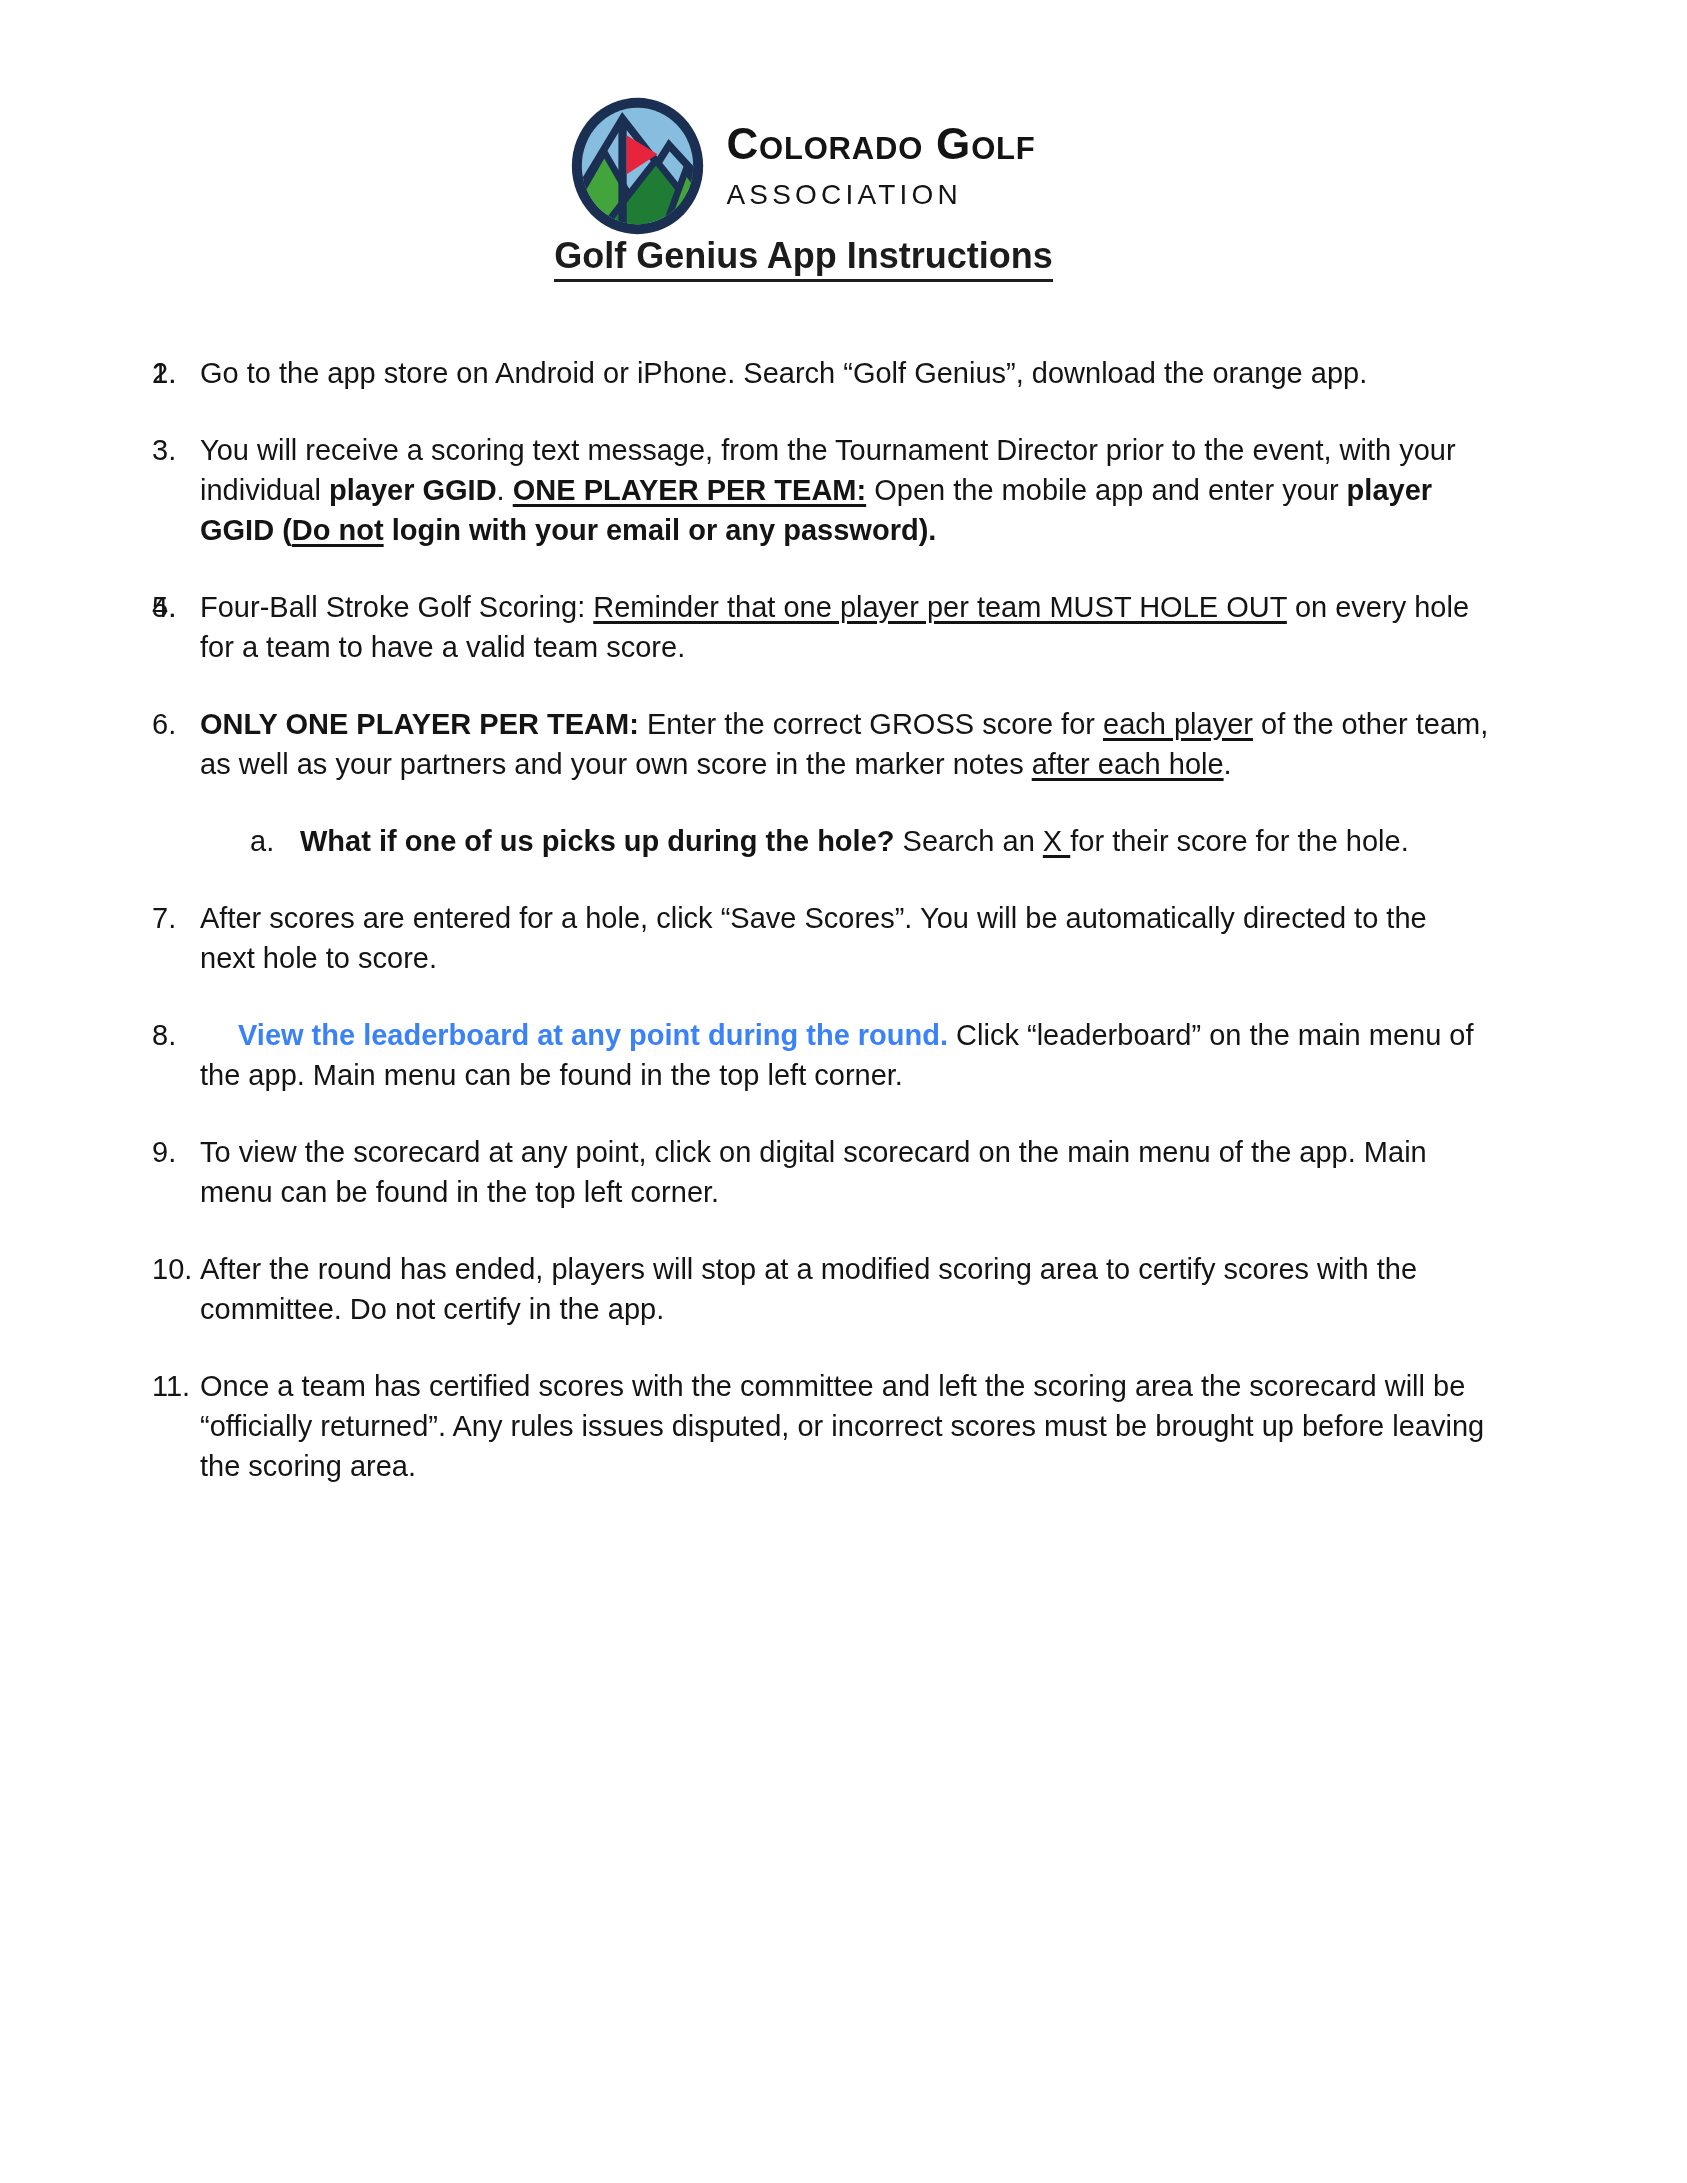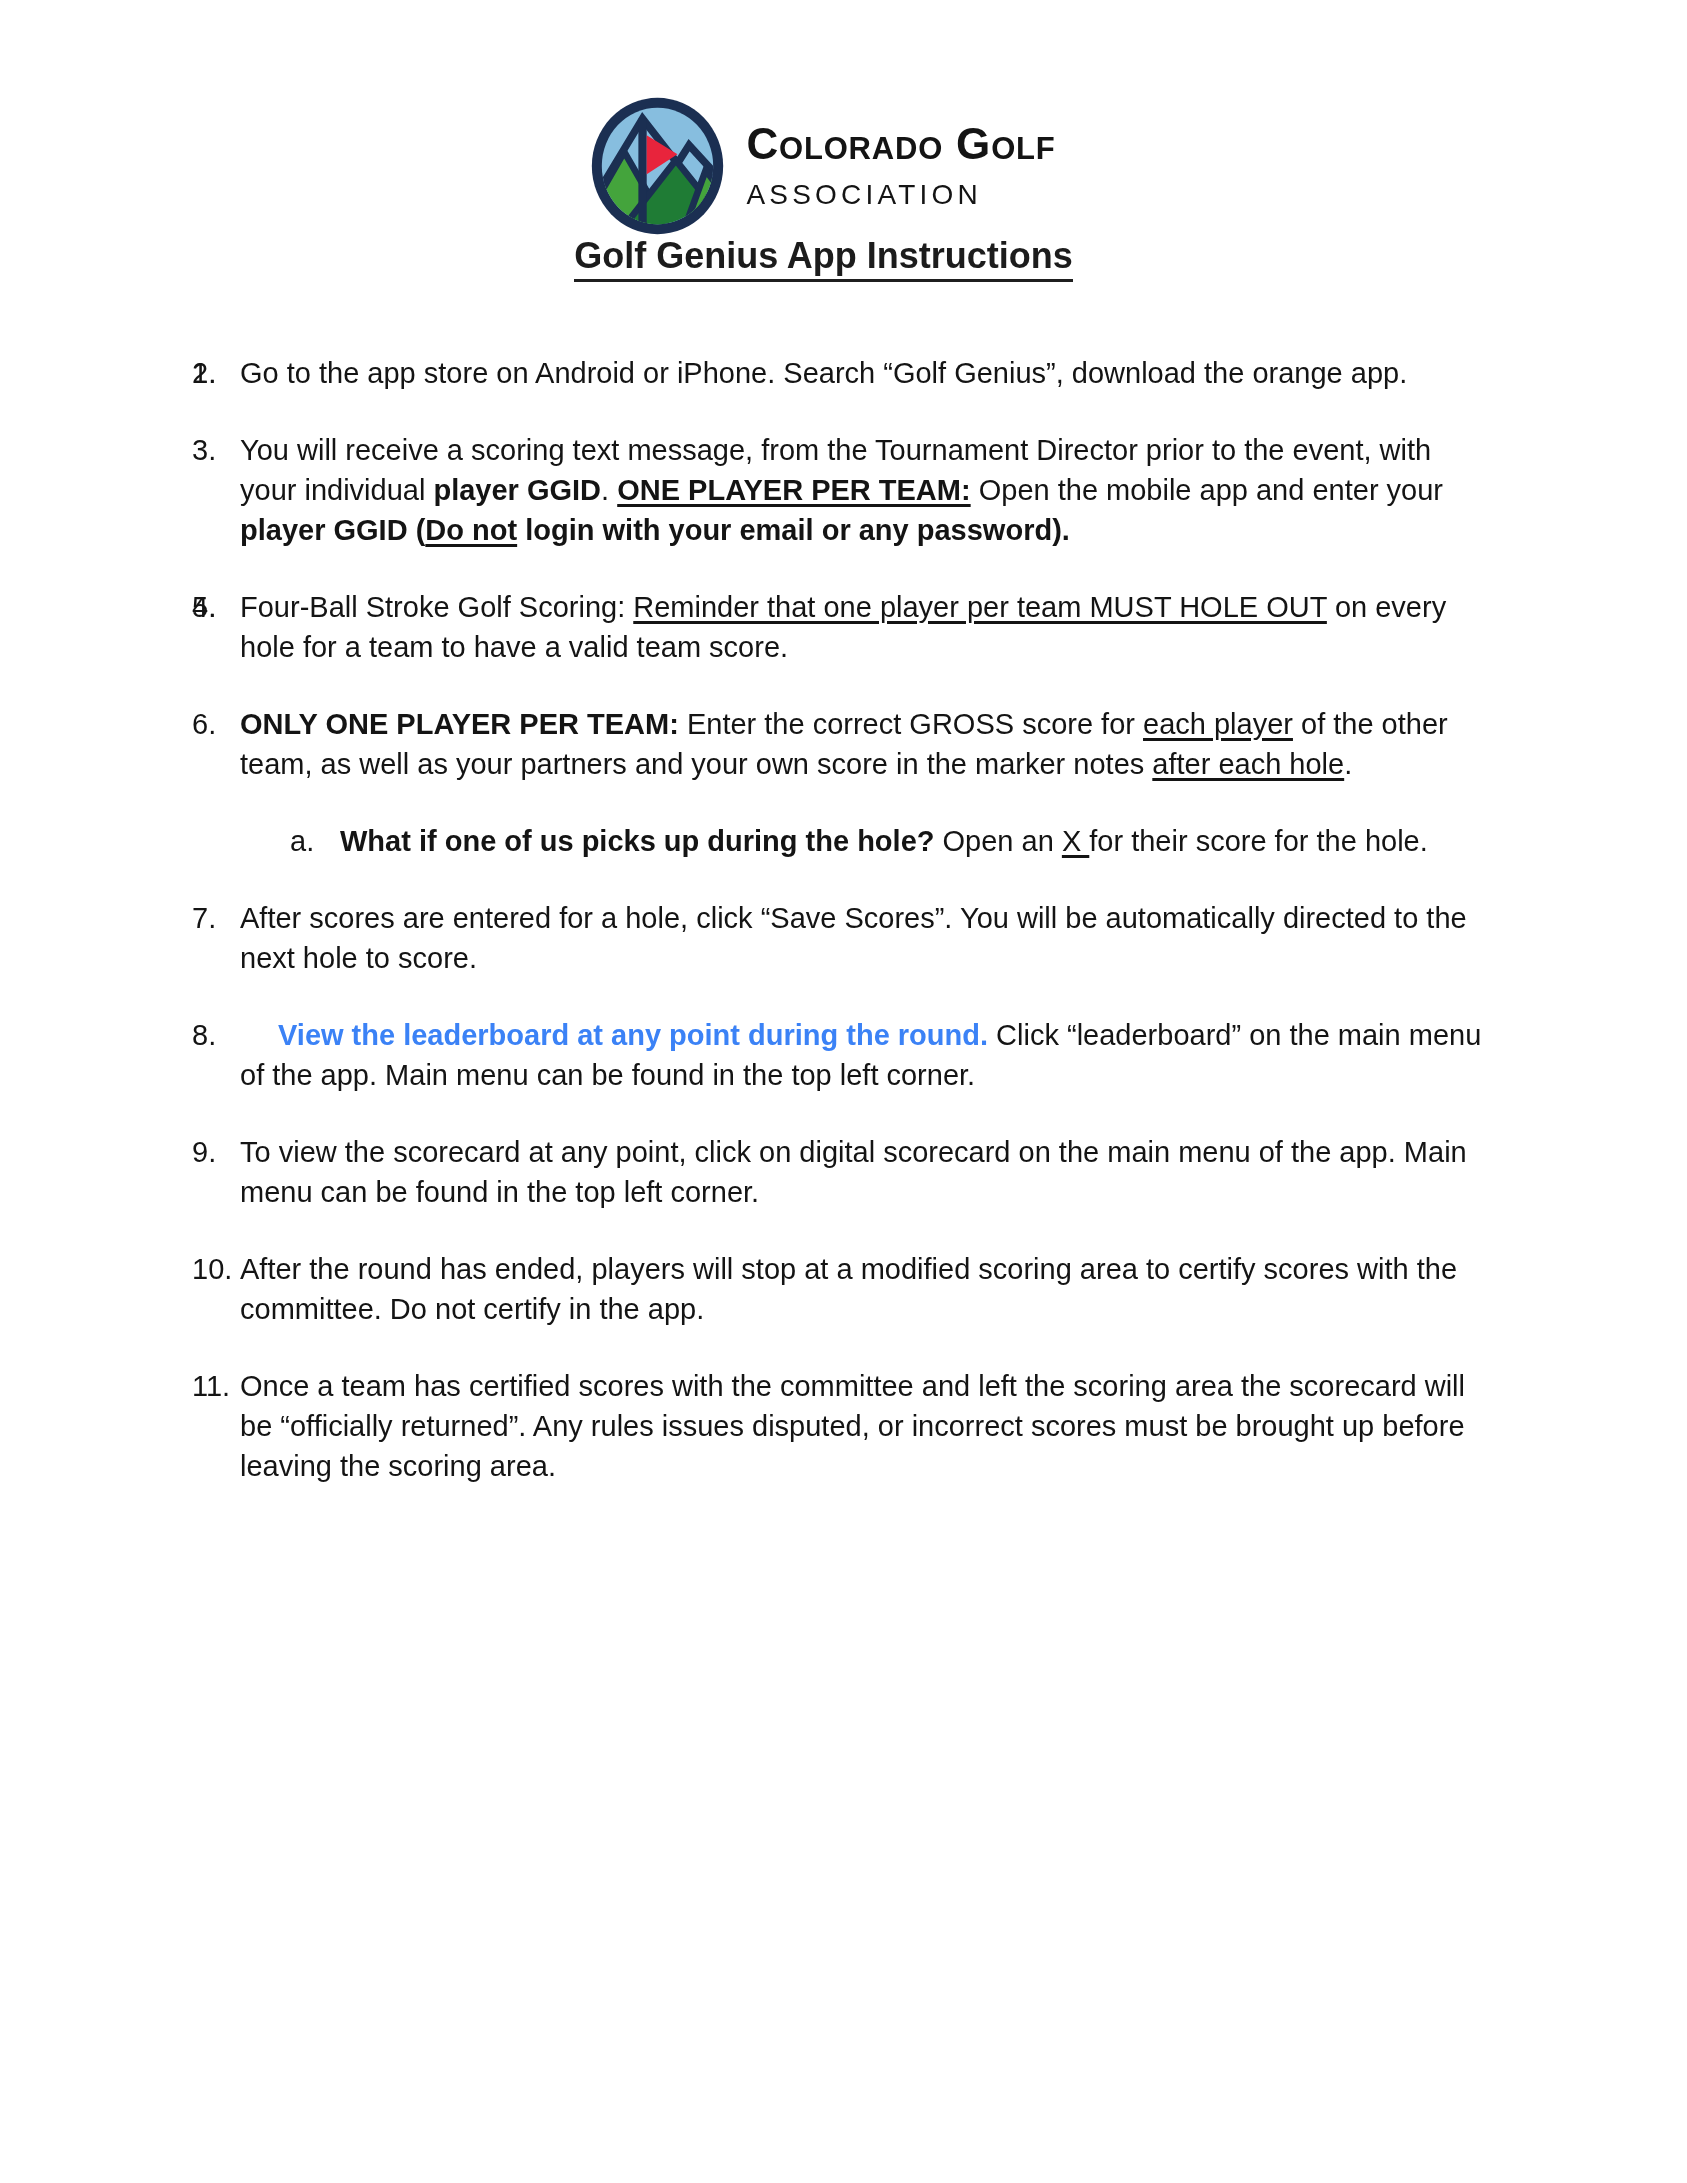--- a/index.html
+++ b/index.html
@@ -5,21 +5,20 @@
   * { margin: 0; padding: 0; box-sizing: border-box; }
   html, body { background: #ffffff; }
   .page {
     position: relative;
     width: 1607px;
     height: 2183px;
     background: #ffffff;
     font-family: "Liberation Sans", sans-serif;
     color: #141414;
     overflow: hidden;
-    padding-left: 40px;
   }
   
   .logo-row {
     padding-top: 97px;
     display: flex;
     justify-content: center;
     align-items: center;
     gap: 22px;
   }
   .logo-mark { width: 133px; height: 138px; display: block; }
@@ -109,21 +108,21 @@
     <span class="u-title">Golf Genius App Instructions</span>
   </div>
 
   <div class="list">
       <div class="item"><span class="marker">1.</span></div>
       <div class="item"><span class="marker">2.</span><span><span>Go to the app store on Android or iPhone. Search “Golf Genius”, download the orange app.</span></span></div>
       <div class="item"><span class="marker">3.</span><span><span>You will receive a scoring text message, from the Tournament Director prior to the event, with your individual </span><span class="b">player GGID</span><span>. </span><span class="b u">ONE PLAYER PER TEAM:</span><span> Open the mobile app and enter your </span><span class="b">player GGID (</span><span class="b u">Do not</span><span class="b"> login with your email or any password).</span></span></div>
       <div class="item"><span class="marker">4.</span></div>
       <div class="item"><span class="marker">5.</span><span><span>Four-Ball Stroke Golf Scoring: </span><span class="u">Reminder that one player per team MUST HOLE OUT</span><span> on every hole for a team to have a valid team score.</span></span></div>
       <div class="item"><span class="marker">6.</span><span><span class="b">ONLY ONE PLAYER PER TEAM:</span><span> Enter the correct GROSS score for </span><span class="u">each player</span><span> of the other team, as well as your partners and your own score in the marker notes </span><span class="u">after each hole</span><span>.</span></span></div>
-      <div class="item sub"><span class="marker">a.</span><span><span class="b">What if one of us picks up during the hole?</span><span> Open an </span><span class="u">X </span><span>for their score for the hole.</span></span></div>
+      <div class="item sub"><span class="marker">a.</span><span><span class="b">What if one of us picks up during the hole?</span><span> Search an </span><span class="u">X </span><span>for their score for the hole.</span></span></div>
       <div class="item"><span class="marker">7.</span><span><span>After scores are entered for a hole, click “Save Scores”. You will be automatically directed to the next hole to score.</span></span></div>
       <div class="item"><span class="marker">8.</span><span><span class="b" style="color: #3b82f6; margin-left: 38px;">View the leaderboard at any point during the round.</span><span> Click “leaderboard” on the main menu of the app. Main menu can be found in the top left corner.</span></span></div>
       <div class="item"><span class="marker">9.</span><span><span>To view the scorecard at any point, click on digital scorecard on the main menu of the app. Main menu can be found in the top left corner.</span></span></div>
       <div class="item"><span class="marker">10.</span><span><span>After the round has ended, players will stop at a modified scoring area to certify scores with the committee. Do not certify in the app.</span></span></div>
       <div class="item"><span class="marker">11.</span><span><span> Once a team has certified scores with the committee and left the scoring area the scorecard will be “officially returned”. Any rules issues disputed, or incorrect scores must be brought up before leaving the scoring area.</span></span></div>
     </div>
 
 </div>
 
 

